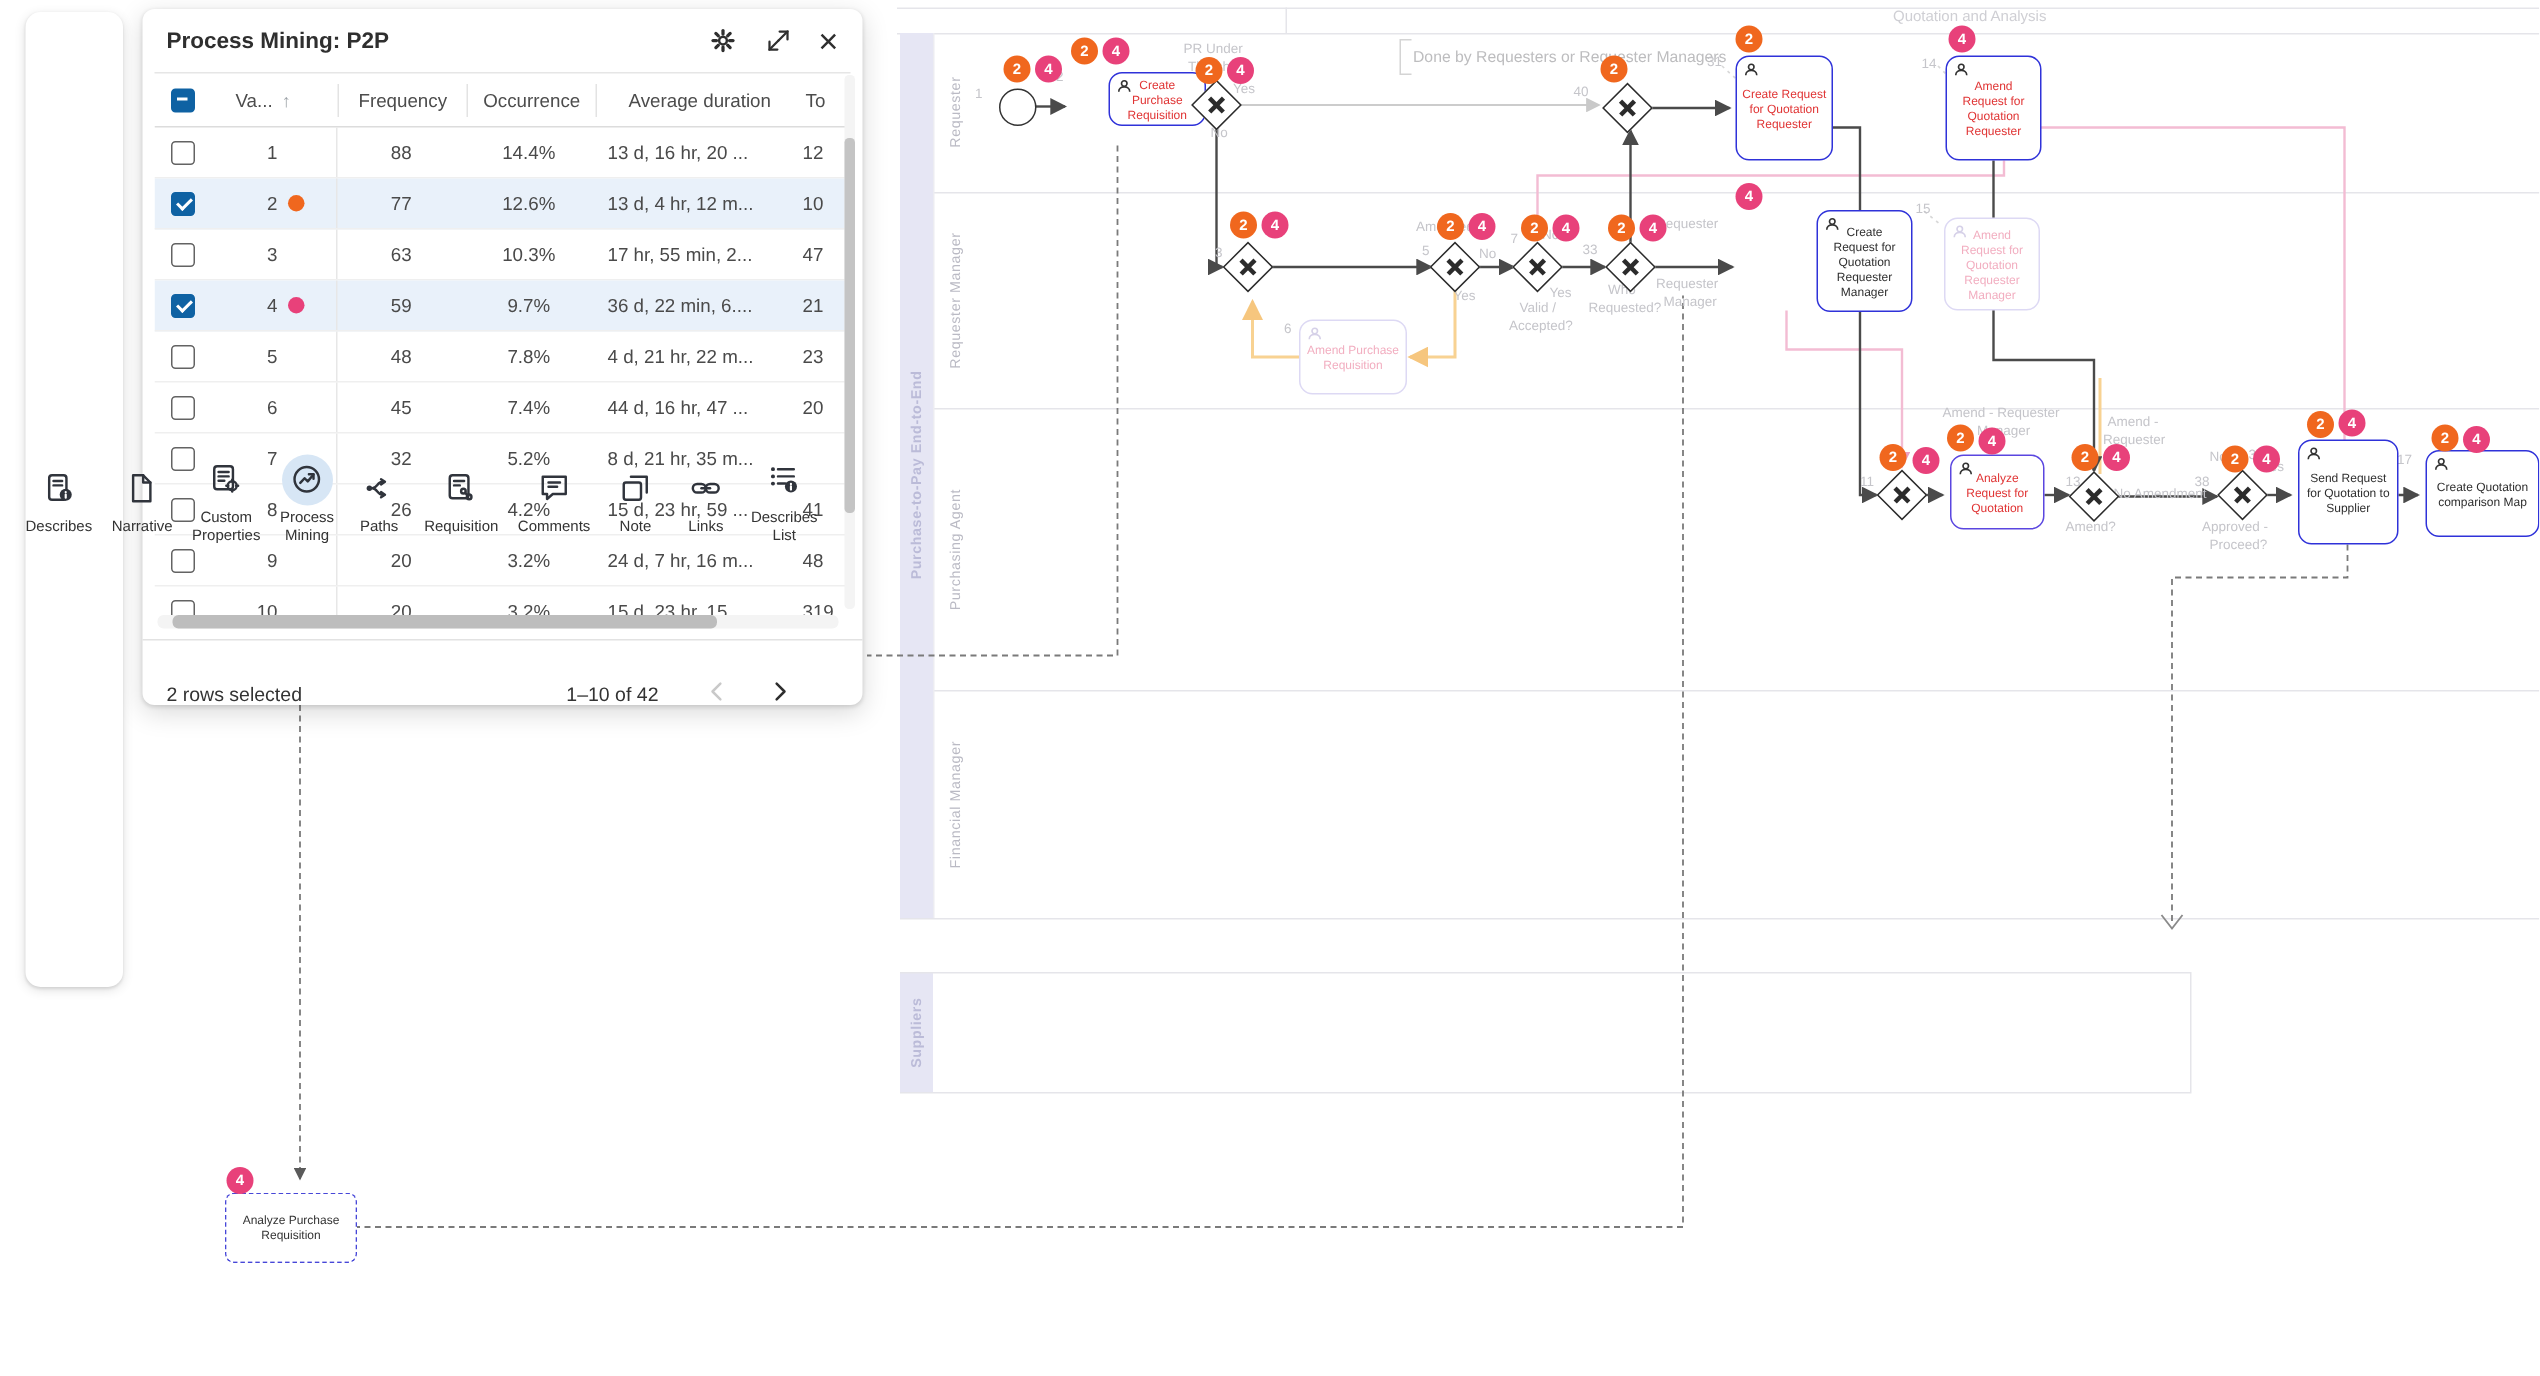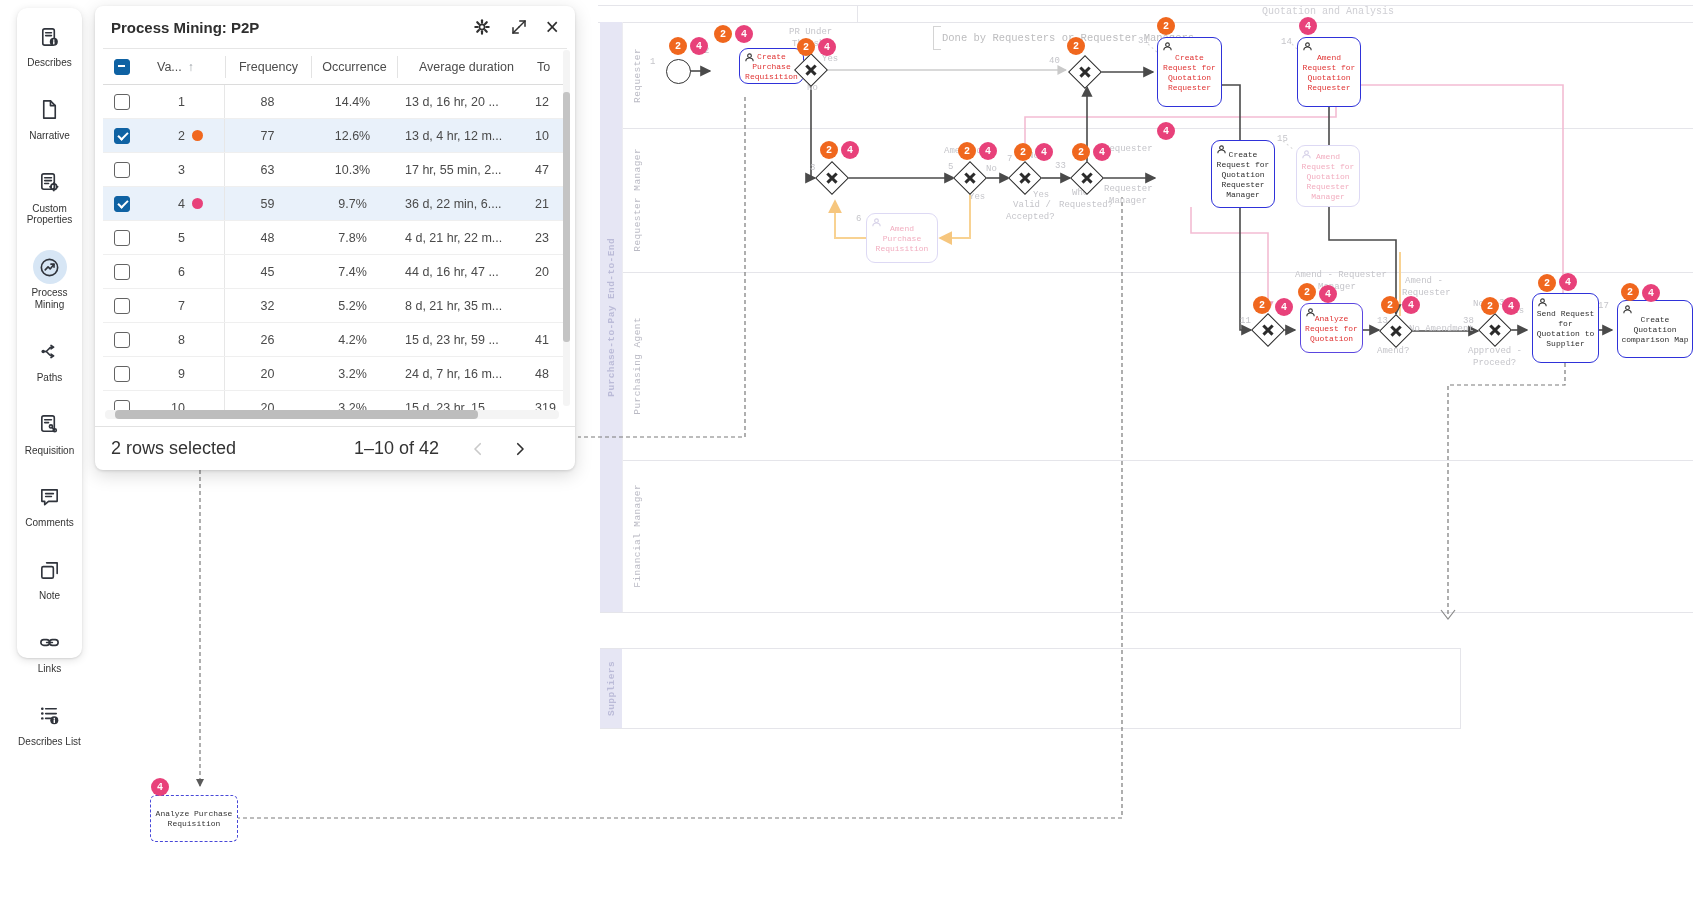--- a/index.html
+++ b/index.html
@@ -1,20 +1,20 @@
 <!DOCTYPE html>
 <html><head>
 <meta charset="utf-8">
 <style>
   html,body{margin:0;padding:0;background:#fff;}
   body{font-family:"Liberation Sans",sans-serif;}
   #stage{position:relative;width:1693px;height:917px;overflow:hidden;background:#fff;}
 
   
-  #diagram{position:absolute;inset:0;z-index:1;font-family:Liberation Mono, monospace;}
+  #diagram{position:absolute;inset:0;z-index:1;}
   .dline{position:absolute;background:#e5e5ea;}
   .poolband{position:absolute;background:#e6e6f4;}
   .vwrap{position:absolute;display:flex;align-items:center;justify-content:center;}
   .vtext{writing-mode:vertical-rl;transform:rotate(180deg);white-space:nowrap;}
   .lanelabel{color:#babac4;font-size:9.5px;letter-spacing:.4px;}
   .pooltext{color:#bbbbd8;font-size:9.5px;font-weight:bold;letter-spacing:.4px;}
   .edges{position:absolute;left:0;top:0;z-index:2;pointer-events:none;}
   .e-dark path{stroke:#4a4a4a;stroke-width:1.6;fill:none;}
   .e-gray path{stroke:#cccccc;stroke-width:1.4;fill:none;}
   .e-yellow path{stroke:#f8d292;stroke-width:2;fill:none;}
@@ -44,21 +44,21 @@
   .glabel{position:absolute;color:#c5c5ca;font-size:9px;white-space:nowrap;z-index:2;}
   .phlabel{position:absolute;color:#cfcfd4;font-size:10px;white-space:nowrap;z-index:2;}
   .annot{position:absolute;left:933px;top:26px;height:24px;border-left:1.2px solid #d4d4d4;padding-left:8px;
          color:#bdbdbf;font-size:10.5px;display:flex;align-items:center;z-index:2;white-space:nowrap;}
   .annot::before,.annot::after{content:'';position:absolute;left:0;width:7px;height:1.2px;background:#d4d4d4;}
   .annot::before{top:0;}.annot::after{bottom:0;}
 
   
   #sidebar{position:absolute;left:17px;top:8px;width:65px;height:650px;background:#fff;border-radius:10px;
            box-shadow:0 1px 2px rgba(0,0,0,.10),0 2px 8px rgba(0,0,0,.12);z-index:6;
-           display:flex;flex-direction:column;align-items:center;padding:12px 0;box-sizing:border-box;gap:24px;}
+           display:flex;flex-direction:row;align-items:center;padding:12px 0;box-sizing:border-box;gap:13px;}
   .sb-item{display:flex;flex-direction:column;align-items:center;gap:3px;width:100%;cursor:pointer;}
   .sb-iwrap{width:34px;height:34px;display:flex;align-items:center;justify-content:center;border-radius:50%;}
   .sb-iwrap.active{background:#d7e6f5;}
   .sb-item svg{width:23px;height:23px;stroke:#30343c;fill:none;stroke-width:1.7;stroke-linecap:round;stroke-linejoin:round;}
   .sb-label{font-size:10px;color:#333;text-align:center;line-height:1.18;}
 
   
   #panel{position:absolute;left:95px;top:6px;width:480px;height:464px;background:#fff;border-radius:8px;
          box-shadow:0 1px 3px rgba(0,0,0,.13),0 5px 18px rgba(0,0,0,.15);z-index:5;box-sizing:border-box;}
   .p-head{display:flex;align-items:center;padding:11px 16px 7px 16px;}
@@ -85,22 +85,22 @@
   .cb.checked{background:#0f62a3;border-color:#0f62a3;}
   .cb.checked::after{content:'';position:absolute;left:3px;top:3.5px;width:8px;height:4px;border-left:2px solid #fff;border-bottom:2px solid #fff;transform:rotate(-45deg);}
   .cb.ind{background:#0f62a3;border-color:#0f62a3;}
   .cb.ind::after{content:'';position:absolute;left:3px;top:5.5px;width:7px;height:2px;background:#fff;}
   .dot{display:inline-block;width:11px;height:11px;border-radius:50%;margin-left:7px;flex:none;}
   .sortarrow{color:#9aa0a6;font-size:12px;margin-left:6px;}
   .hscroll{position:absolute;left:10px;right:16px;top:404px;height:9px;background:#f4f4f4;border-radius:4px;}
   .hthumb{position:absolute;left:10px;top:0;height:9px;width:80%;background:#bdbdbd;border-radius:4px;}
   .vscroll{position:absolute;right:5px;top:44px;width:7px;height:356px;background:#f4f4f4;border-radius:3px;}
   .vthumb{position:absolute;top:42px;left:0;width:7px;height:250px;background:#c4c4c4;border-radius:3px;}
-  .p-foot{position:absolute;left:0;right:0;bottom:0;height:44px;border-top:1px solid #e2e2e2;display:flex;align-items:center;
-          padding:0 46px 0 16px;box-sizing:border-box;font-size:18px;color:#333;}
+  .p-foot{position:absolute;left:0;right:0;bottom:0;height:44px;border-top:1px solid #e2e2e2;display:flex;align-items:flex-end;
+          padding:0 46px 0 16px;box-sizing:border-box;font-size:13px;color:#333;}
   .p-sel{flex:1;}
   .p-range{margin-right:30px;margin-left:47px;}
   .pg{display:flex;align-items:center;cursor:pointer;}
   .pg svg{fill:none;stroke-width:2.2;stroke-linecap:round;stroke-linejoin:round;}
   .pg.prev svg{stroke:#c9c9c9;}
   .pg.next svg{stroke:#2f2f2f;margin-left:24px;}
 </style>
 </head>
 <body>
 

